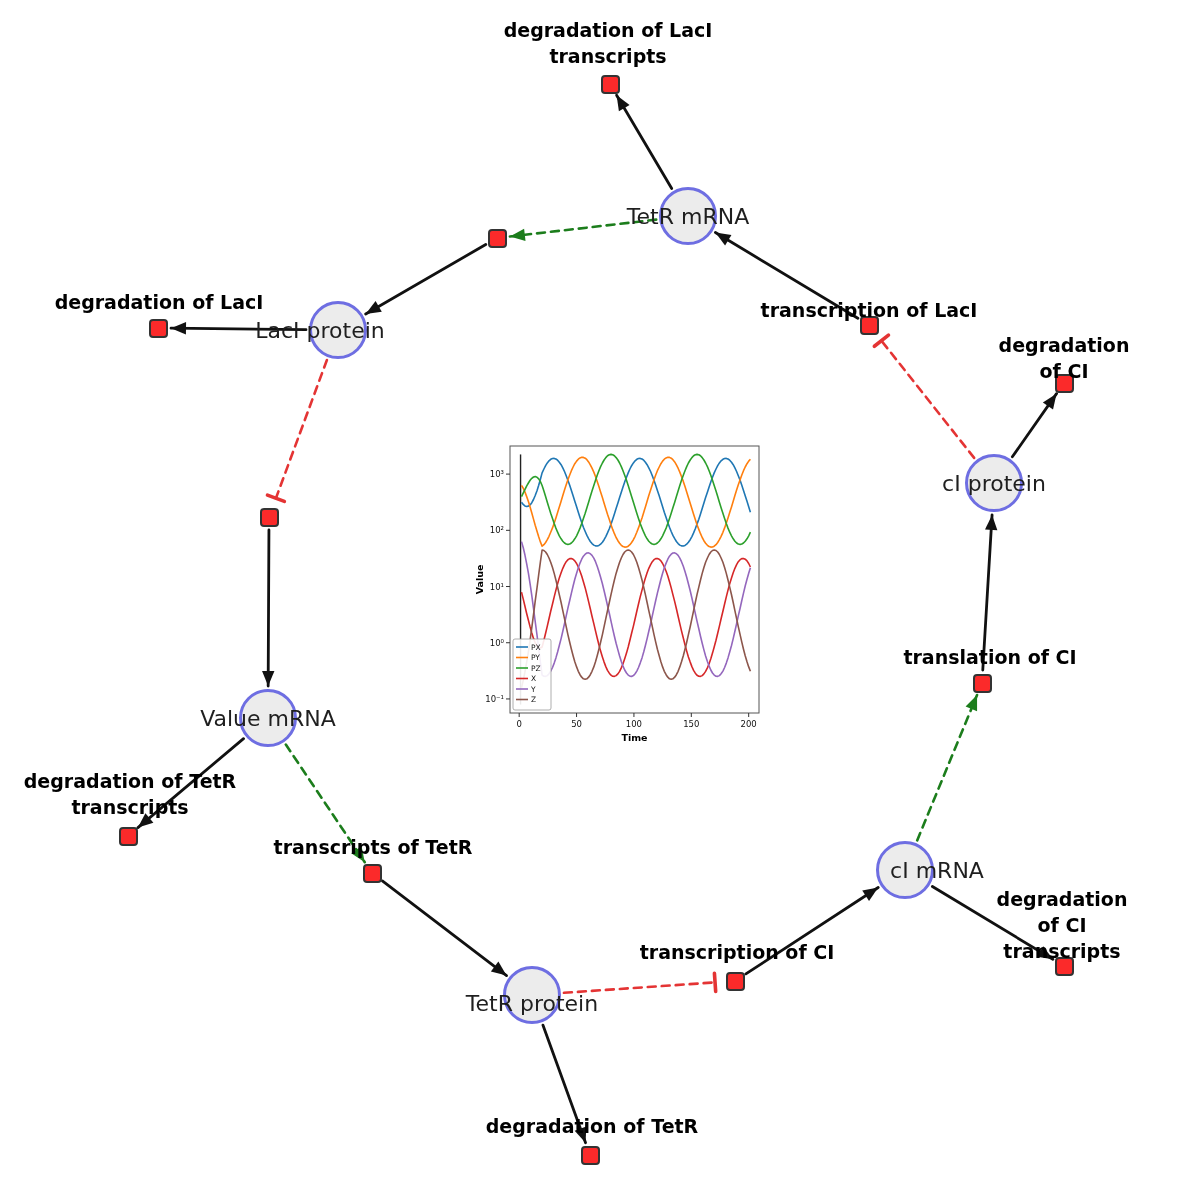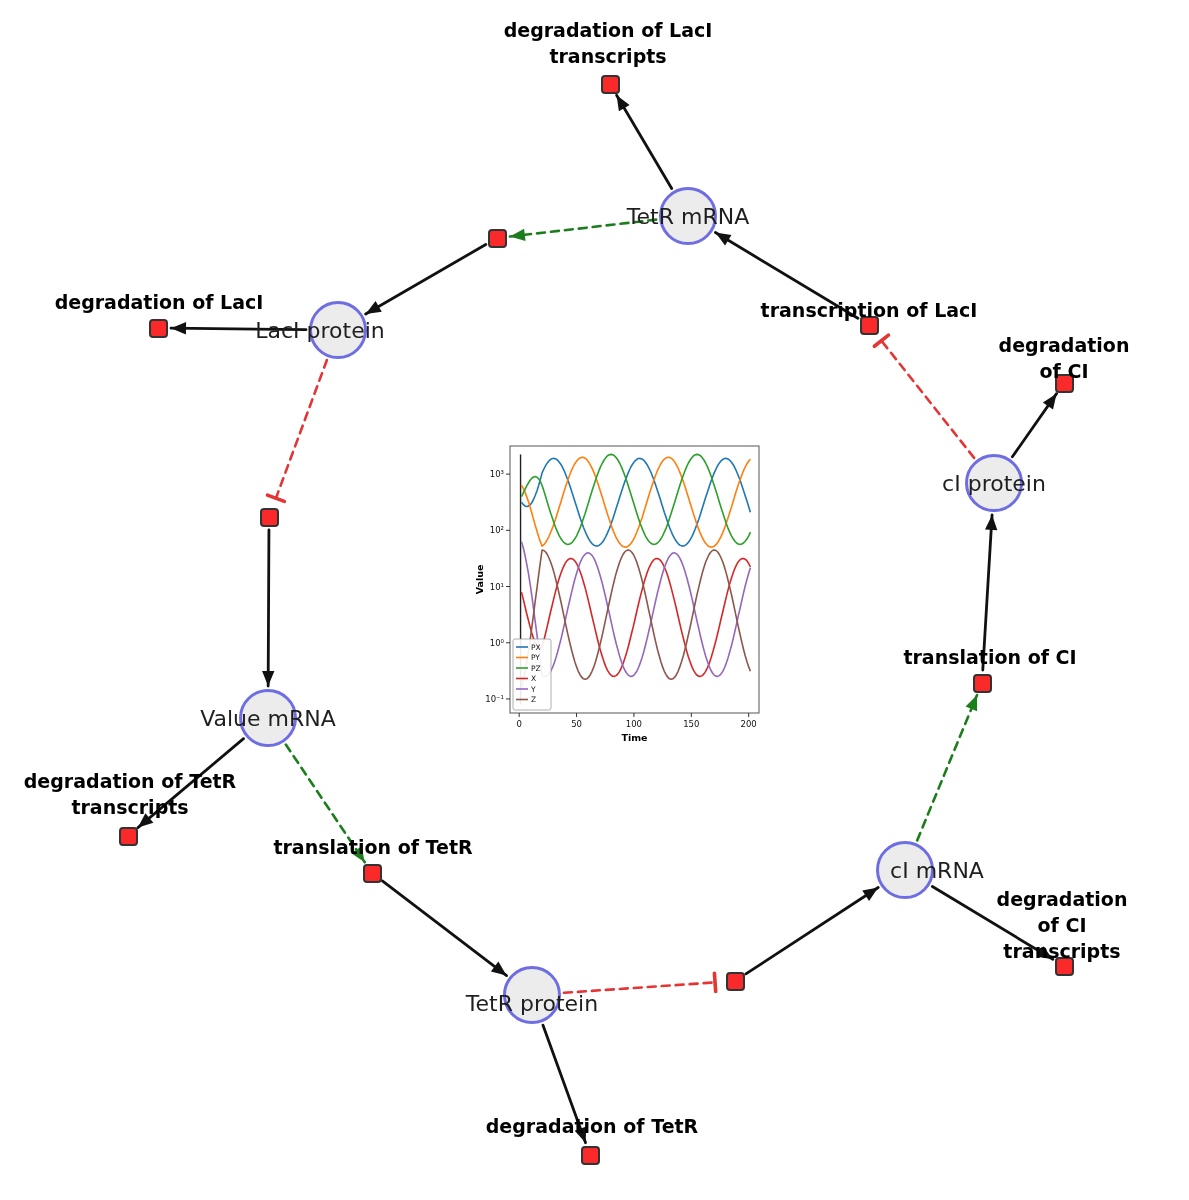--- a/index.html
+++ b/index.html
@@ -92,25 +92,26 @@
       <div class="node-label reaction-label" style="left: 159px; top: 302px;">degradation of LacI</div>
       <div class="reaction-node" style="left: 1054.5px; top: 373.5px;"></div>
       <div class="node-label reaction-label" style="left: 1064px; top: 358px;">degradation of CI</div>
       <div class="reaction-node" style="left: 259.5px; top: 507.5px;"></div>
       <div class="reaction-node" style="left: 972.5px; top: 673.5px;"></div>
       <div class="node-label reaction-label" style="left: 990px; top: 657px; text-align: right;">translation of CI</div>
       <div class="reaction-node" style="left: 118.5px; top: 826.5px;"></div>
       <div class="node-label reaction-label" style="left: 130px; top: 794px;">degradation of TetR
 transcripts</div>
       <div class="reaction-node" style="left: 362.5px; top: 863.5px;"></div>
-      <div class="node-label reaction-label" style="left: 373px; top: 847px;">translation of TetR</div>
+      <div class="node-label reaction-label" style="left: 373px; top: 847px;">transcripts of TetR</div>
       <div class="reaction-node" style="left: 1054.5px; top: 956.5px;"></div>
       <div class="node-label reaction-label" style="left: 1062px; top: 925px;">degradation of CI
 transcripts</div>
       <div class="reaction-node" style="left: 725.5px; top: 971.5px;"></div>
+      <div class="node-label reaction-label" style="left: 737px; top: 952px;">transcription of CI</div>
       <div class="reaction-node" style="left: 580.5px; top: 1145.5px;"></div>
       <div class="node-label reaction-label" style="left: 592px; top: 1126px;">degradation of TetR</div>
     </div>
   <svg id="inset-chart" width="305" height="315">
       <rect x="36" y="10" width="249" height="267" fill="none" stroke="#555" stroke-width="1"></rect>
       <line x1="32" y1="262.94736842105266" x2="36" y2="262.94736842105266" stroke="#333" stroke-width="1"></line>
       <text x="30" y="265.94736842105266" text-anchor="end" font-size="8.5" fill="#111">10⁻¹</text>
       <line x1="32" y1="206.73684210526318" x2="36" y2="206.73684210526318" stroke="#333" stroke-width="1"></line>
       <text x="30" y="209.73684210526318" text-anchor="end" font-size="8.5" fill="#111">10⁰</text>
       <line x1="32" y1="150.5263157894737" x2="36" y2="150.5263157894737" stroke="#333" stroke-width="1"></line>

